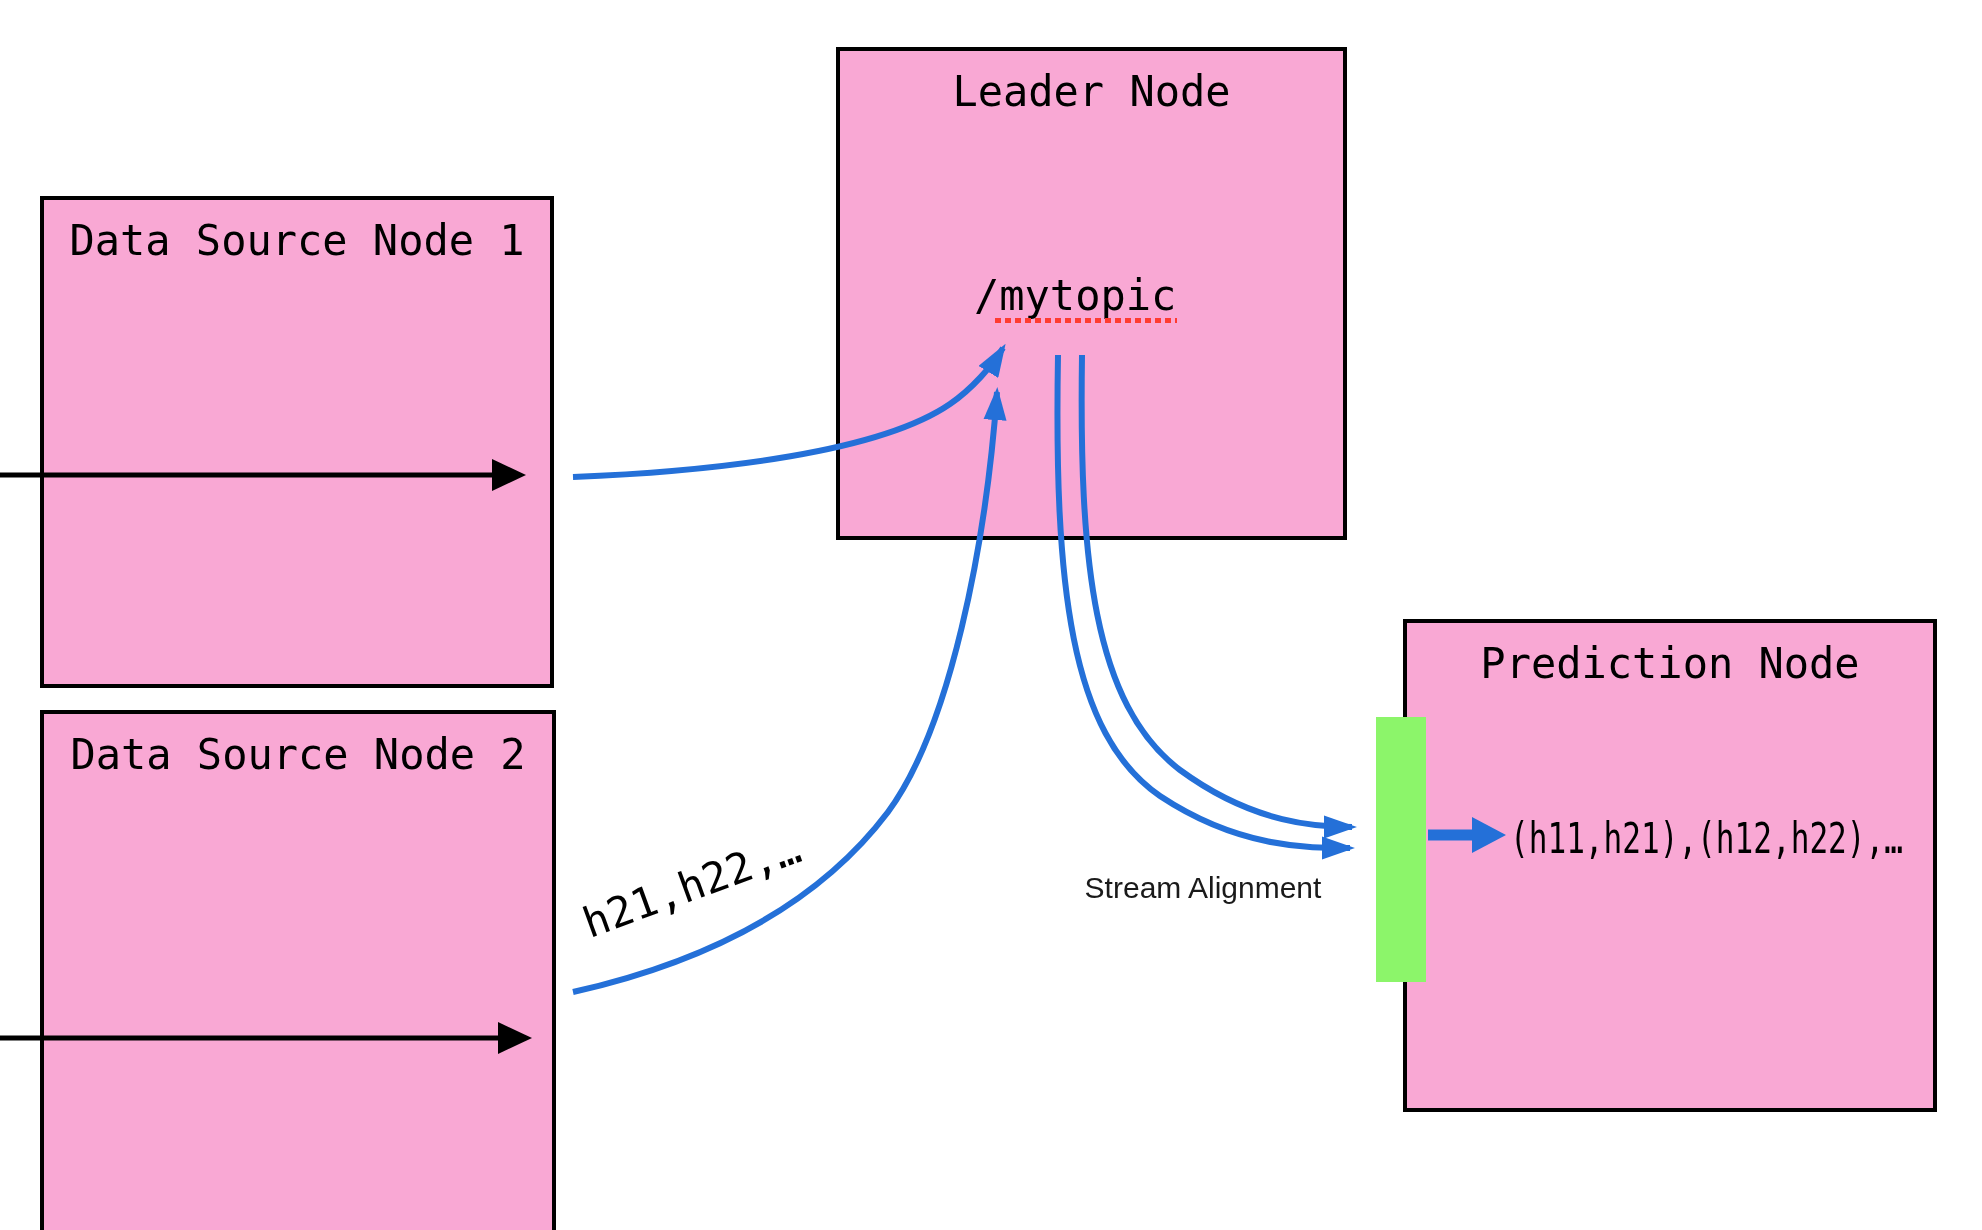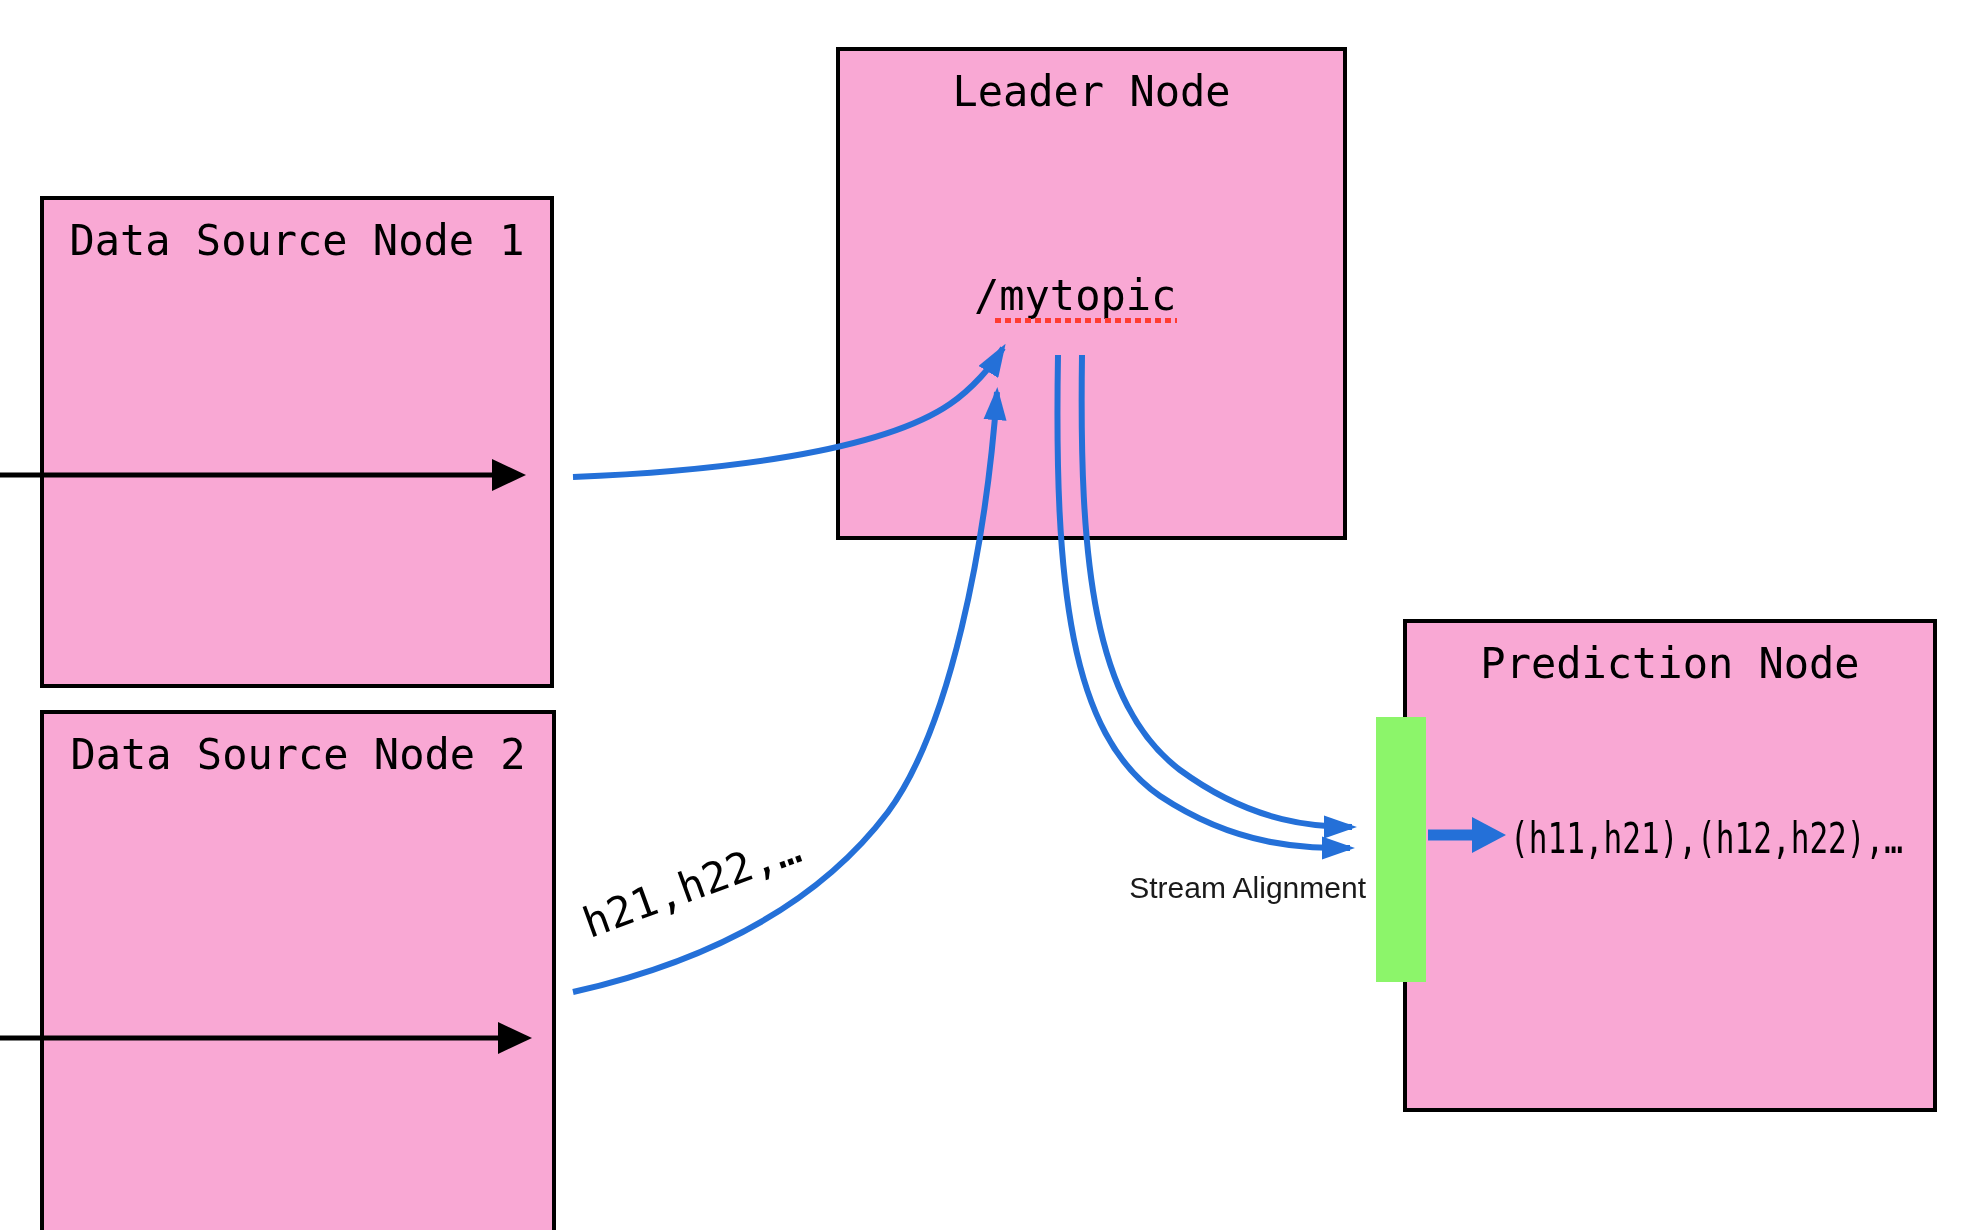--- a/index.html
+++ b/index.html
@@ -50,21 +50,21 @@
   #lbl-prediction-out{left:1510px;top:814px;}
   #lbl-prediction-out .squeeze{
     display:inline-block;
     transform:scaleX(0.74);
     transform-origin:left center;
     white-space:nowrap;
   }
   #lbl-stream-align{
     position:absolute;
     left:1040px;top:871px;width:326px;
-    text-align:right;
+    text-align:center;
     font-family:"Liberation Sans","DejaVu Sans",sans-serif;
     font-size:30px;line-height:34px;
     color:#1a1a1a;white-space:nowrap;
     z-index:4;
   }
   #green-bar{
     position:absolute;
     left:1376px;top:717px;width:50px;height:265px;
     background:#8cf56a;
     z-index:2;

